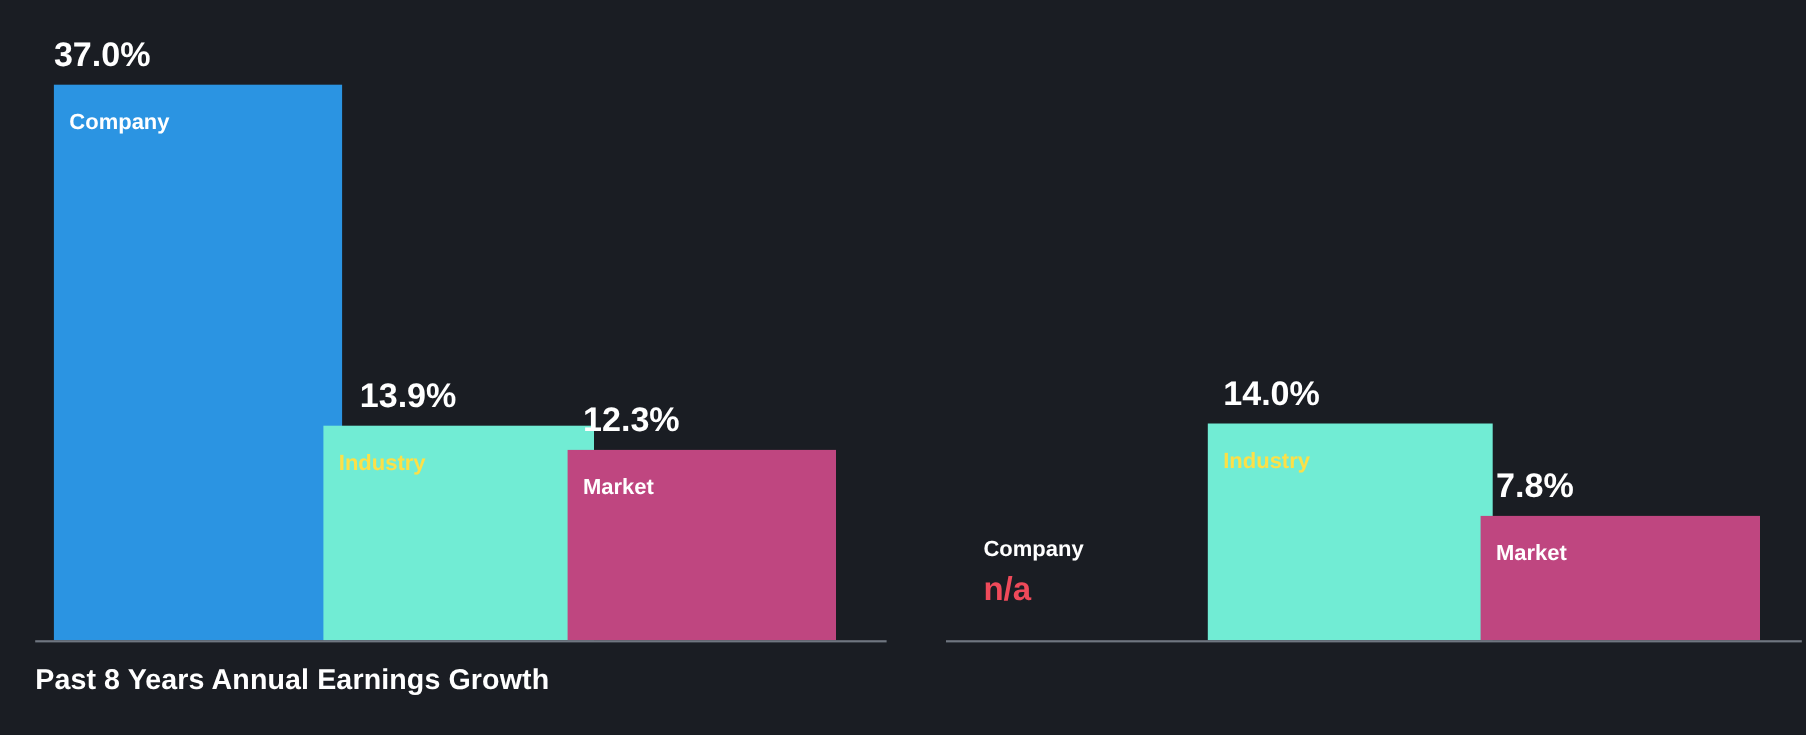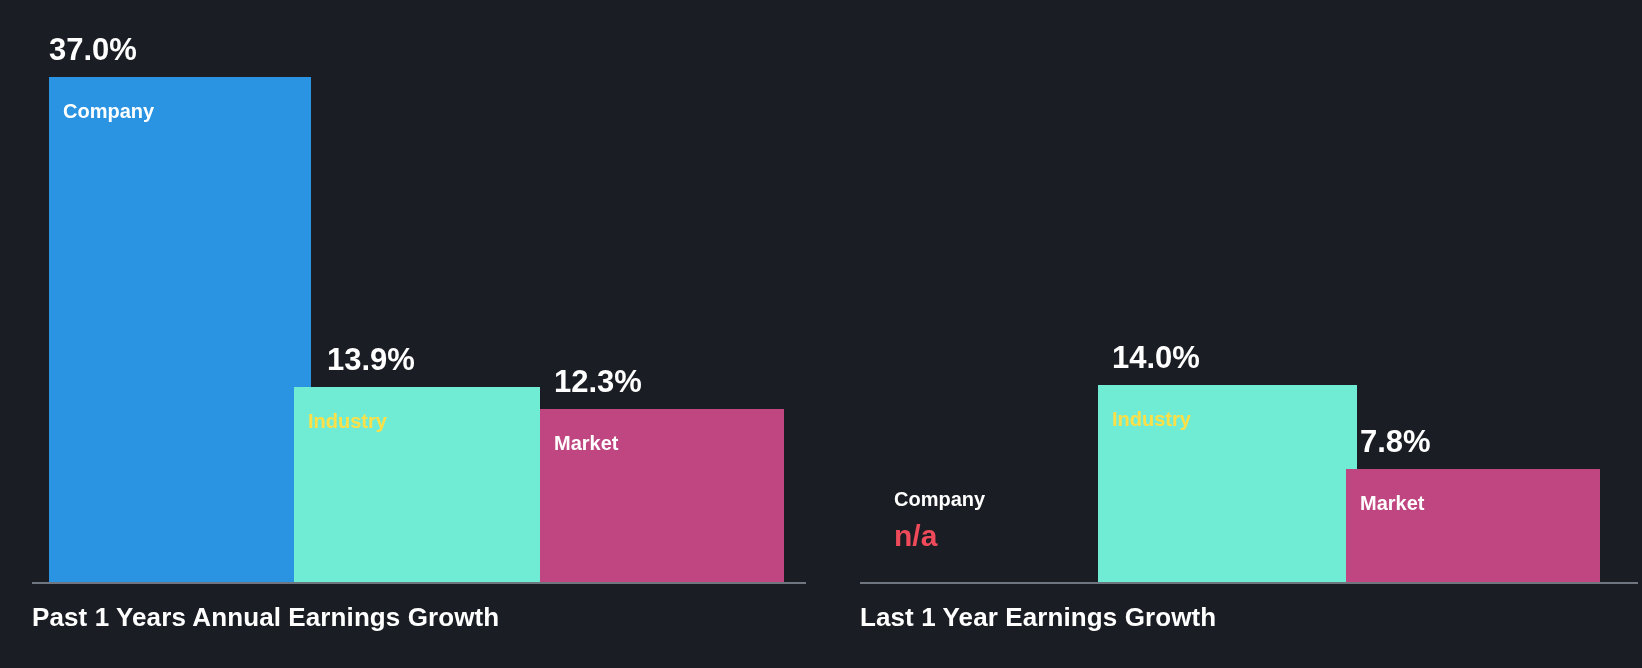--- a/index.html
+++ b/index.html
@@ -118,30 +118,30 @@
         <div class="bar-value" style="bottom:517px;">37.0%</div>
         <div class="bar-label" style="bottom:461px;">Company</div>
       </div>
 
       <div class="bar-group" style="left:262px; width:246px; height:195px;">
         <div class="bar" style="height:195px; background:#71ecd4;"></div>
         <div class="bar-value" style="bottom:207px; left:14px;margin-left:19px;">13.9%</div>
         <div class="bar-label dark" style="bottom:151px;">Industry</div>
       </div>
 
-      <div class="bar-group" style="left:508px; width:244px; height:173px;">
+      <div class="bar-group" style="left:484px; width:244px; height:173px;">
         <div class="bar" style="height:173px; background:#bf4680;"></div>
         <div class="bar-value" style="bottom:185px; left:14px;">12.3%</div>
         <div class="bar-label" style="bottom:129px;">Market</div>
       </div>
 
     </div>
 
     <div class="baseline"></div>
-    <div class="caption">Past 1 Years Annual Earnings Growth</div>
+    <div class="caption">Past 8 Years Annual Earnings Growth</div>
   </div>
 
   <div class="panel panel-right">
     <div class="plot">
 
       <div class="bar-group" style="left:0px; width:240px; height:0px;">
         <div class="na-label" style="bottom:73px;">Company</div>
         <div class="na-value" style="bottom:31px;">n/a</div>
       </div>
 
@@ -153,16 +153,15 @@
 
       <div class="bar-group" style="left:486px; width:254px; height:89px;">
         <div class="bar" style="height:113px; background:#bf4680;"></div>
         <div class="bar-value" style="bottom:125px; left:14px;">7.8%</div>
         <div class="bar-label" style="bottom:69px;">Market</div>
       </div>
 
     </div>
 
     <div class="baseline"></div>
-    <div class="caption">Last 1 Year Earnings Growth</div>
   </div>
 
 </div>
 
 </body></html>

